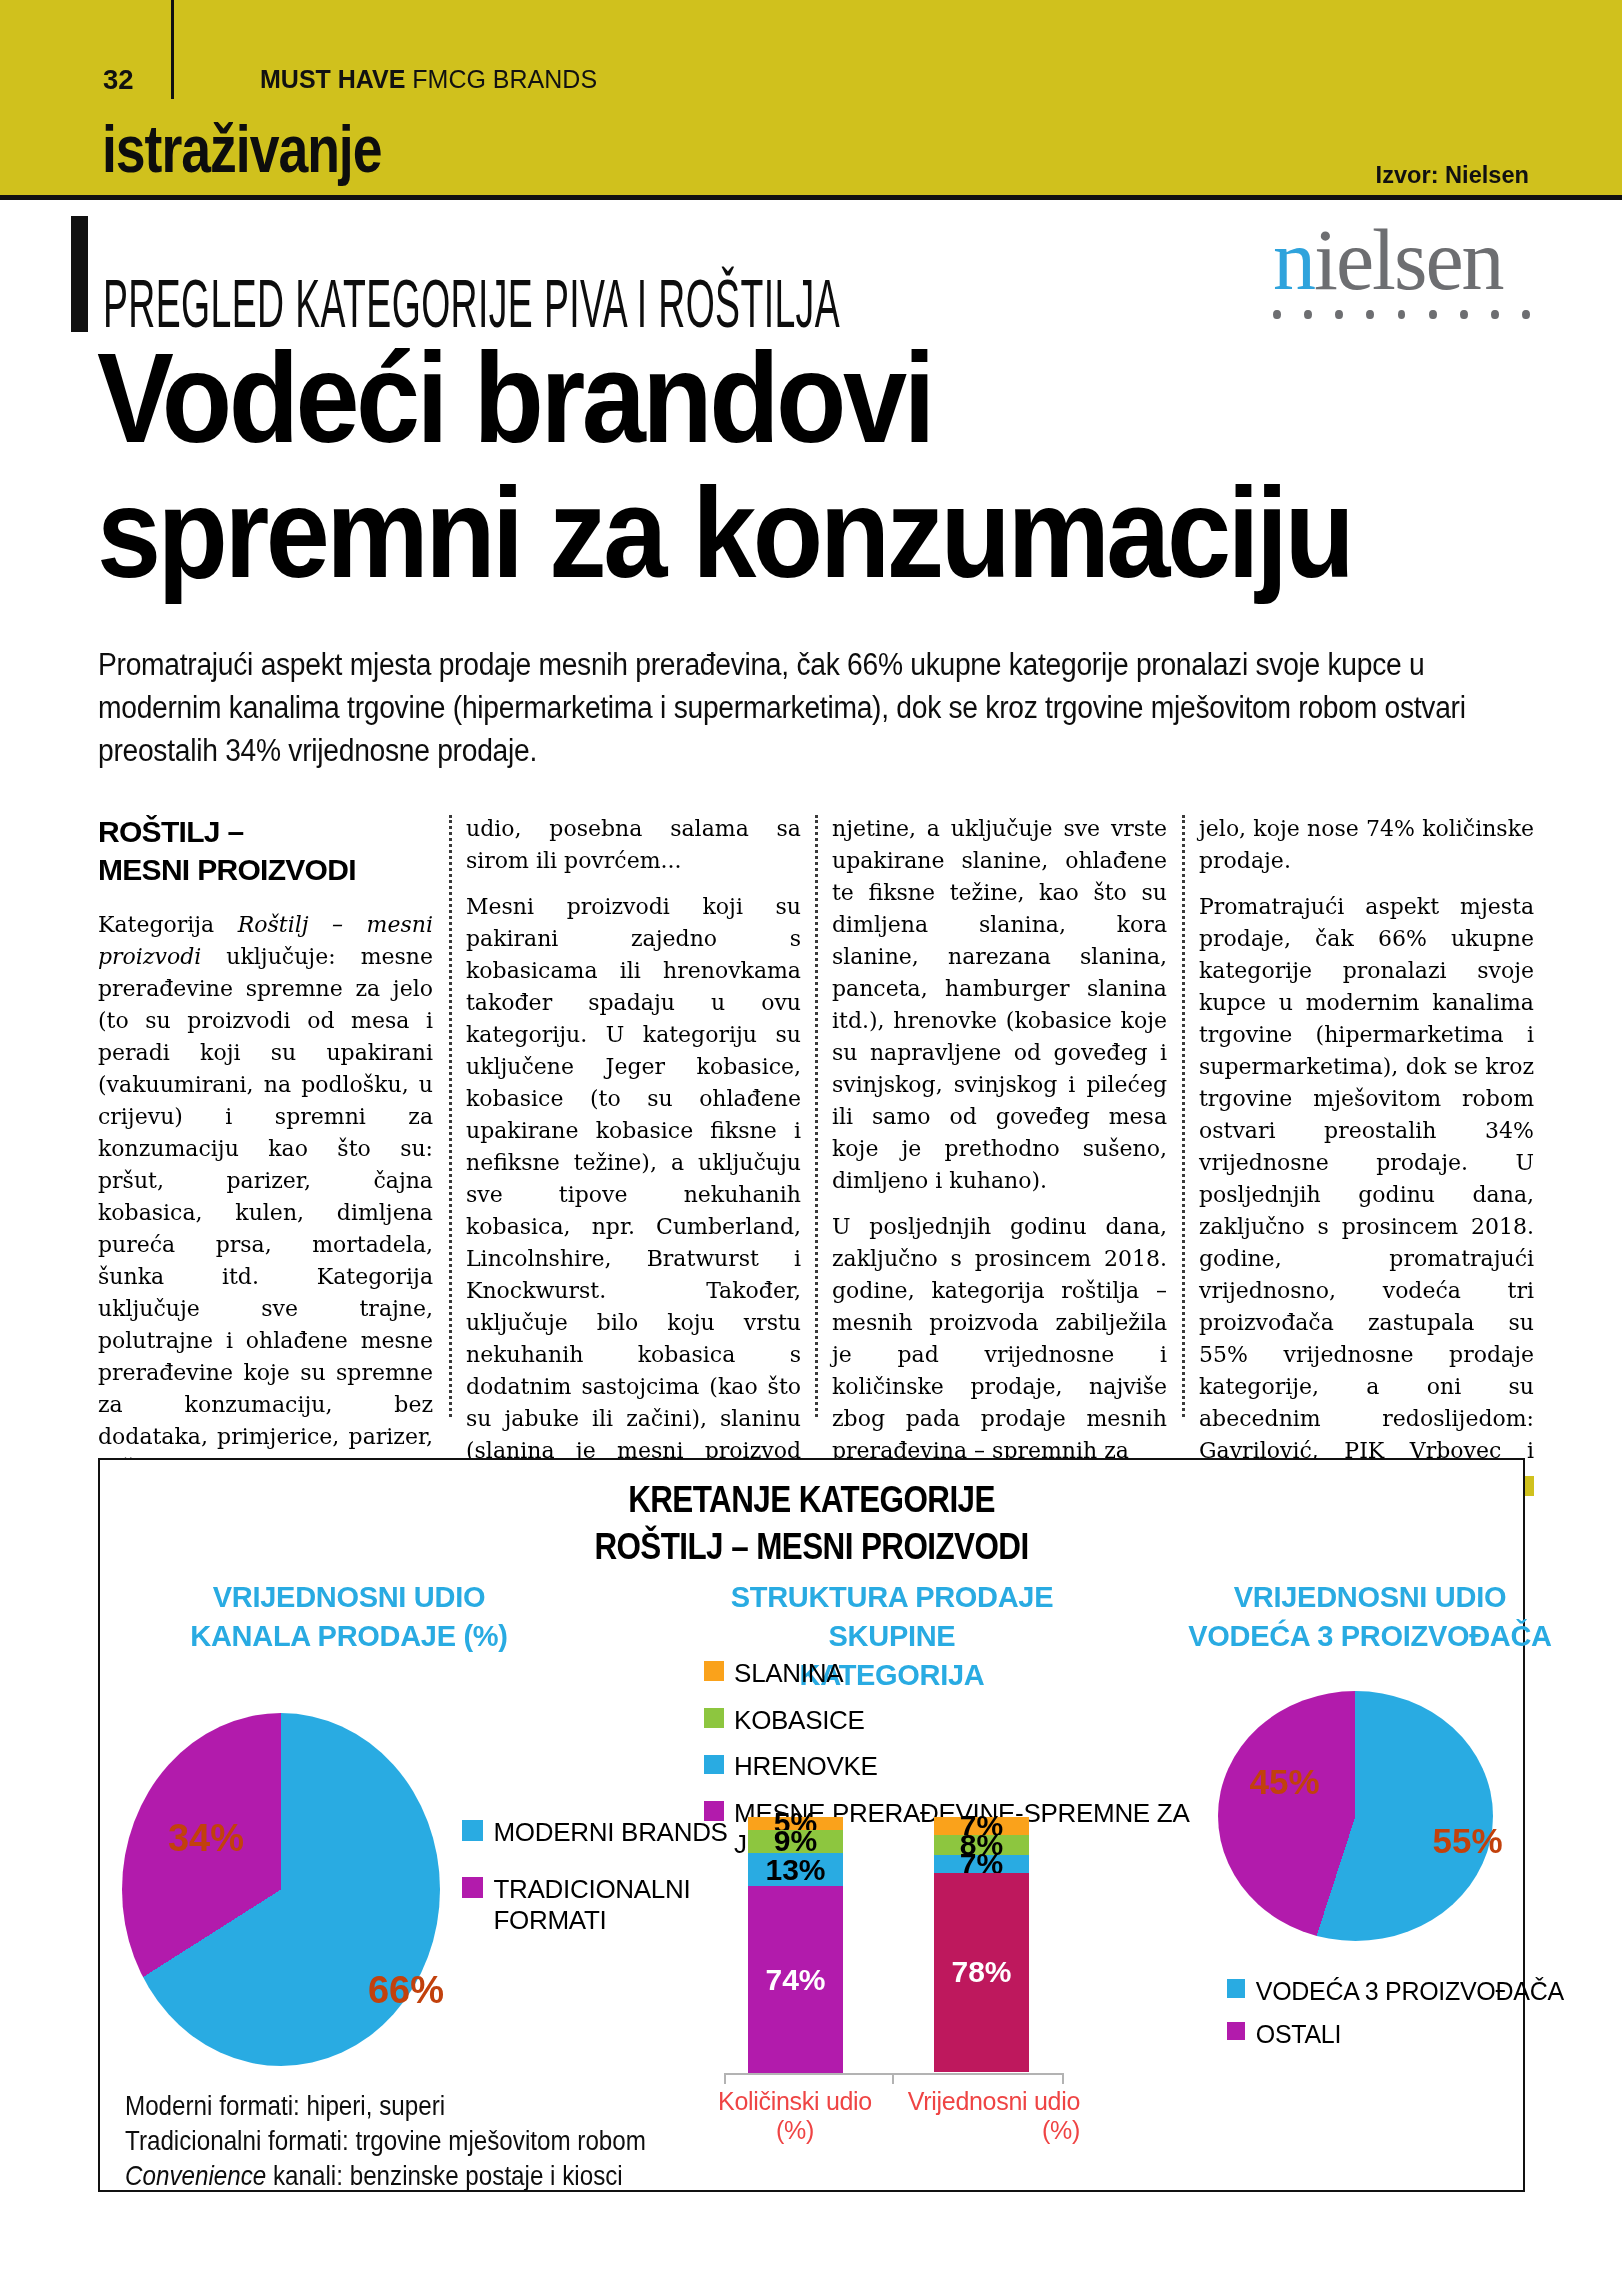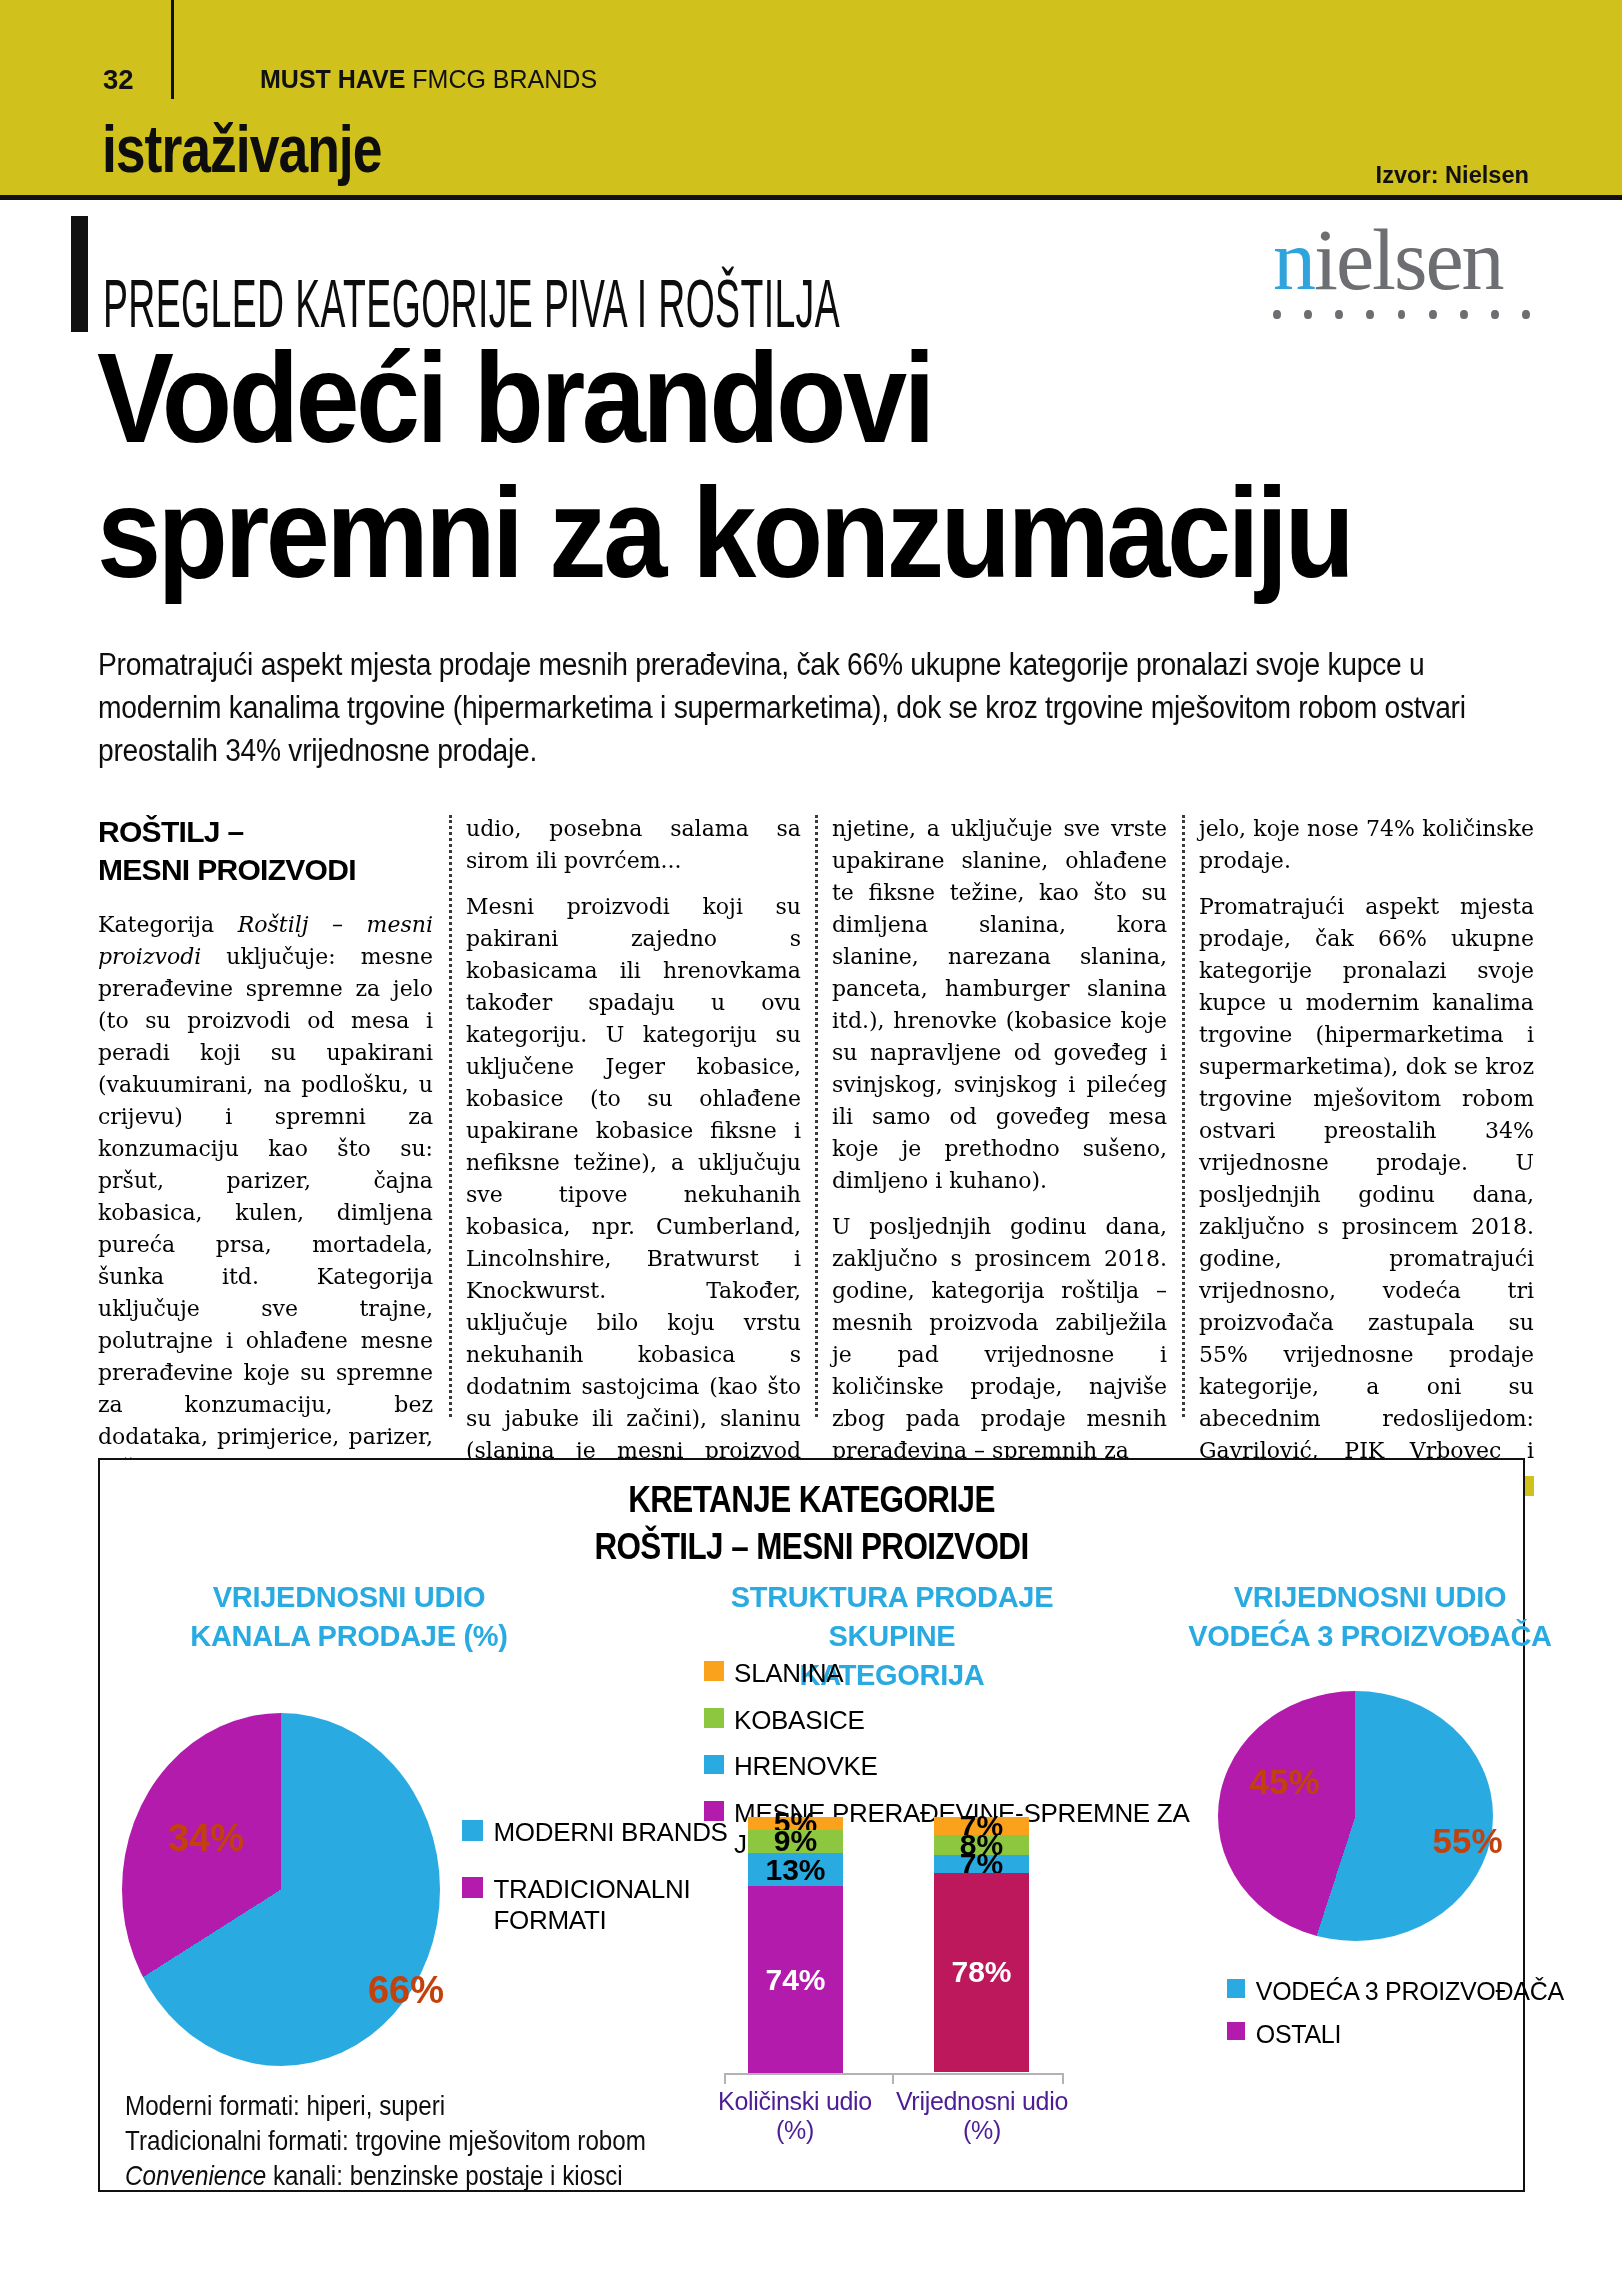--- a/index.html
+++ b/index.html
@@ -81,22 +81,22 @@
 
   .bars{left:648px;top:357px;width:281px;height:255px;}
   .bar{position:absolute;top:0;width:95px;height:255px;}
   .bar-0{left:0;} .bar-1{left:186px;}
   .seg{position:absolute;left:0;width:100%;}
   .seg-label{position:absolute;left:0;width:100%;text-align:center;font-size:30px;font-weight:700;
              line-height:30px;}
   .axis-line{left:624px;top:613px;width:340px;height:2px;background:#b3b3b3;}
   .axis-tick{top:613px;width:2px;height:10.5px;background:#b3b3b3;}
   .tick-a{left:624px;} .tick-b{left:792px;} .tick-c{left:962px;}
-  .cat-label{top:627px;width:196px;text-align:center;font-size:25px;letter-spacing:-0.3px;color:#4c1d95;}
-  .cat-1{left:597px;} .cat-2{left:784px;}
+  .cat-label{top:627px;width:196px;text-align:center;font-size:25px;letter-spacing:-0.3px;color:#ef4444;}
+  .cat-1{left:597px;} .cat-2{left:784px;text-align:right;}
 
   .footnote{left:25px;top:628px;font-size:27.5px;line-height:35px;color:#0d0d0d;
             transform:scaleX(0.88);transform-origin:left top;white-space:nowrap;}
   .footnote .it{font-style:italic;}
 </style>
 </head>
 <body>
 
 <div class="page">
 

